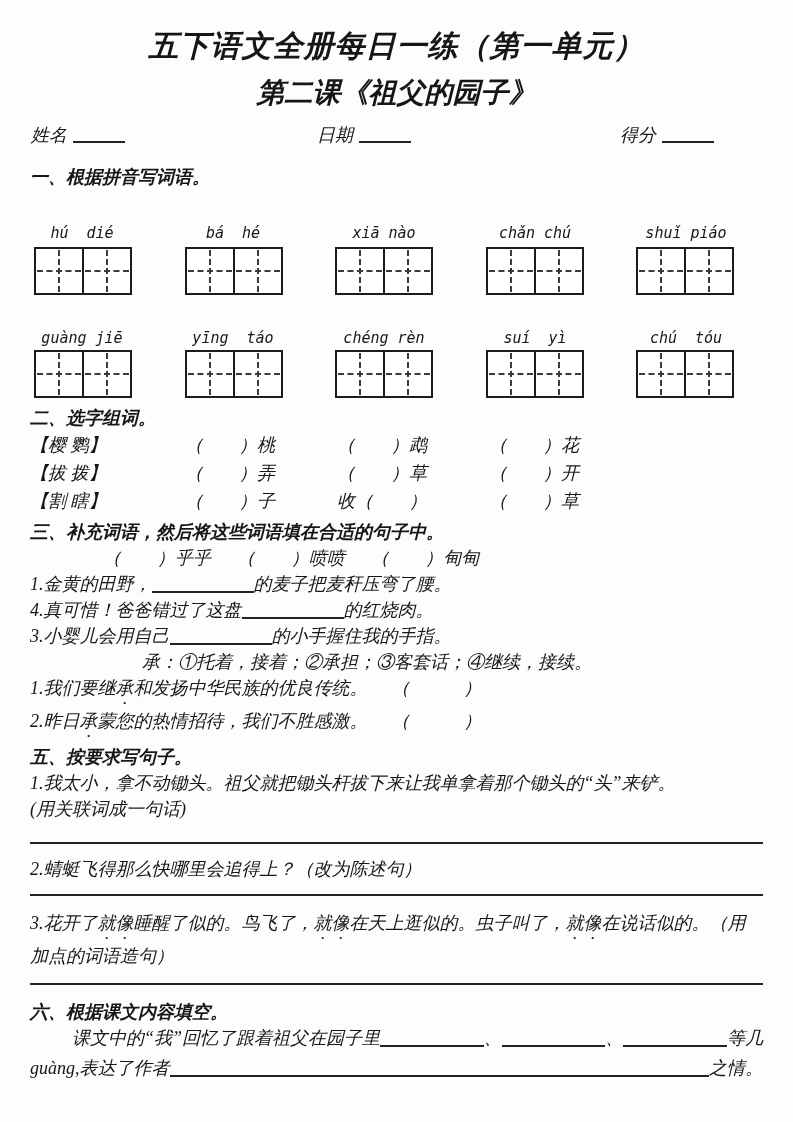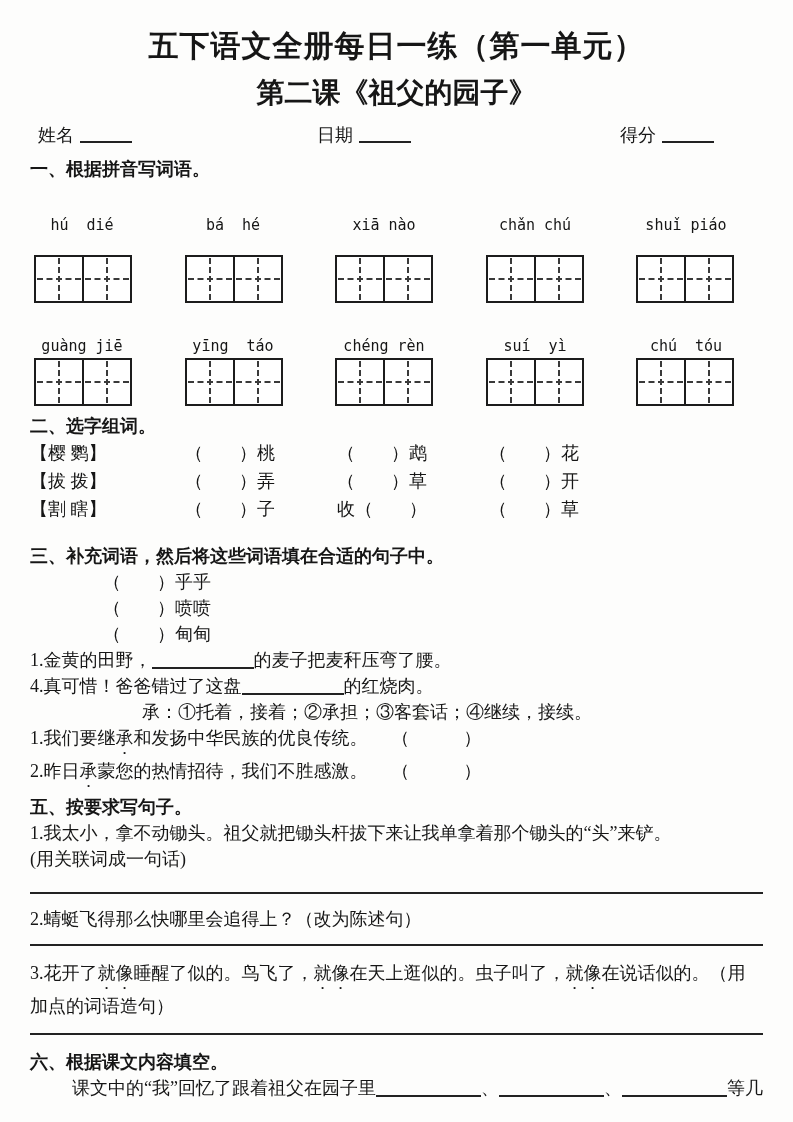--- a/index.html
+++ b/index.html
@@ -6,57 +6,58 @@
   .page{
     position:relative;
     width:793px;height:1122px;
     background:#fdfdfc;
     margin:0 auto;
     box-sizing:border-box;
     padding:28px 30px 16px 30px;
     font-family:"Liberation Serif","DejaVu Serif",serif;
     font-size:18px;line-height:26px;color:#161616;
     overflow:hidden;
+    font-style:italic;
   }
   .title{
     text-align:center;font-family:"Liberation Sans","DejaVu Sans",sans-serif;
     font-weight:700;font-size:30px;line-height:36px;letter-spacing:1px;
   }
   .subtitle{
     text-align:center;font-family:"Liberation Sans","DejaVu Sans",sans-serif;
     font-weight:700;font-size:28px;line-height:26px;margin-top:16px;
   }
   .fields{position:relative;height:26px;margin-top:16px;}
   .field{position:absolute;top:0;white-space:nowrap;}
-  .field.f1{left:8px;} .field.f2{left:287;left:287px;} .field.f3{left:590px;}
+  .field.f1{left:1px;} .field.f2{left:287;left:287px;} .field.f3{left:590px;}
   .fblank{display:inline-block;width:52px;height:18px;border-bottom:2px solid #222;margin-left:6px;vertical-align:-2px;}
   .sec-heading{font-weight:600;}
-  .m8{margin-top:8px;} .m12{margin-top:7px;} .m14{margin-top:14px;}
-  .m3{margin-top:3px;} .m4{margin-top:20px;} .m6{margin-top:6px;} .m2{margin-top:2px;}
+  .m8{margin-top:16px;} .m12{margin-top:7px;} .m14{margin-top:14px;}
+  .m3{margin-top:3px;} .m4{margin-top:4px;} .m6{margin-top:6px;} .m2{margin-top:2px;}
 
   
   .pinyin-row{display:flex;justify-content:space-between;width:700px;margin-left:4px;margin-top:33px;}
   .pinyin-row span{
     display:inline-block;width:96px;text-align:center;
     font-family:"DejaVu Sans Mono","Liberation Mono",monospace;
     font-size:15px;line-height:20px;white-space:pre;
   }
   .tian-row{display:flex;justify-content:space-between;width:700px;margin-left:4px;}
   .tian{display:flex;border:2px solid #1c1c1c;background:#fff;}
   .cell{width:46px;height:44px;position:relative;}
   .cell + .cell{border-left:2px solid #1c1c1c;}
   .cell::before{content:"";position:absolute;left:50%;top:1px;bottom:1px;border-left:2px dashed #3a3a3a;margin-left:-1px;}
   .cell::after{content:"";position:absolute;top:50%;left:1px;right:1px;border-top:2px dashed #3a3a3a;margin-top:-1px;}
 
   
   .s2row{display:flex;line-height:27px;margin-top:1px;}
   .s2c0{width:155px;} .s2c{width:152px;}
 
   
-  .words-row{display:flex;padding-left:73px;flex-direction:column;}
+  .words-row{display:flex;padding-left:73px;}
   .words-row span{width:134px;}
   .blank{display:inline-block;border-bottom:2px solid #222;height:18px;vertical-align:-3px;}
   .w100{width:102px;}
 
   
   .s4def{padding-left:112px;}
   .ans{margin-left:24px;}
   .em{
     -webkit-text-emphasis:filled dot;-webkit-text-emphasis-position:under right;
     text-emphasis:filled dot;text-emphasis-position:under right;
@@ -174,20 +175,21 @@
 
   <div>
     <div class="sec-heading m4">三、补充词语，然后将这些词语填在合适的句子中。</div>
     <div class="words-row">
       <span>（　　）乎乎</span>
       <span>（　　）喷喷</span>
       <span>（　　）甸甸</span>
     </div>
     <div><span>1.金黄的田野，</span><span class="blank w100"></span><span>的麦子把麦秆压弯了腰。</span></div>
     <div><span>4.真可惜！爸爸错过了这盘</span><span class="blank w100"></span><span>的红烧肉。</span></div>
+    <div><span>3.小婴儿会用自己</span><span class="blank w100"></span><span>的小手握住我的手指。</span></div>
   </div>
 
   <div>
     <div class="s4def">承：①托着，接着；②承担；③客套话；④继续，接续。</div>
     <div><span>1.我们要继</span><span class="em">承</span><span>和发扬中华民族的优良传统。</span><span class="ans">（　　　）</span></div>
     <div><span>2.昨日</span><span class="em">承</span><span>蒙您的热情招待，我们不胜感激。</span><span class="ans">（　　　）</span></div>
   </div>
 
   <div>
     <div class="sec-heading m3">五、按要求写句子。</div>

